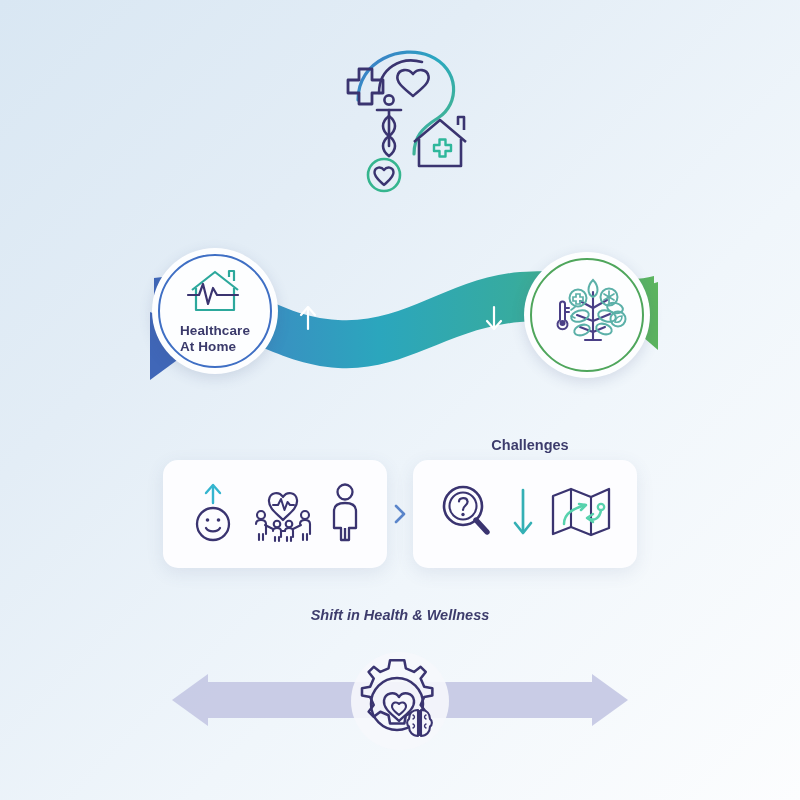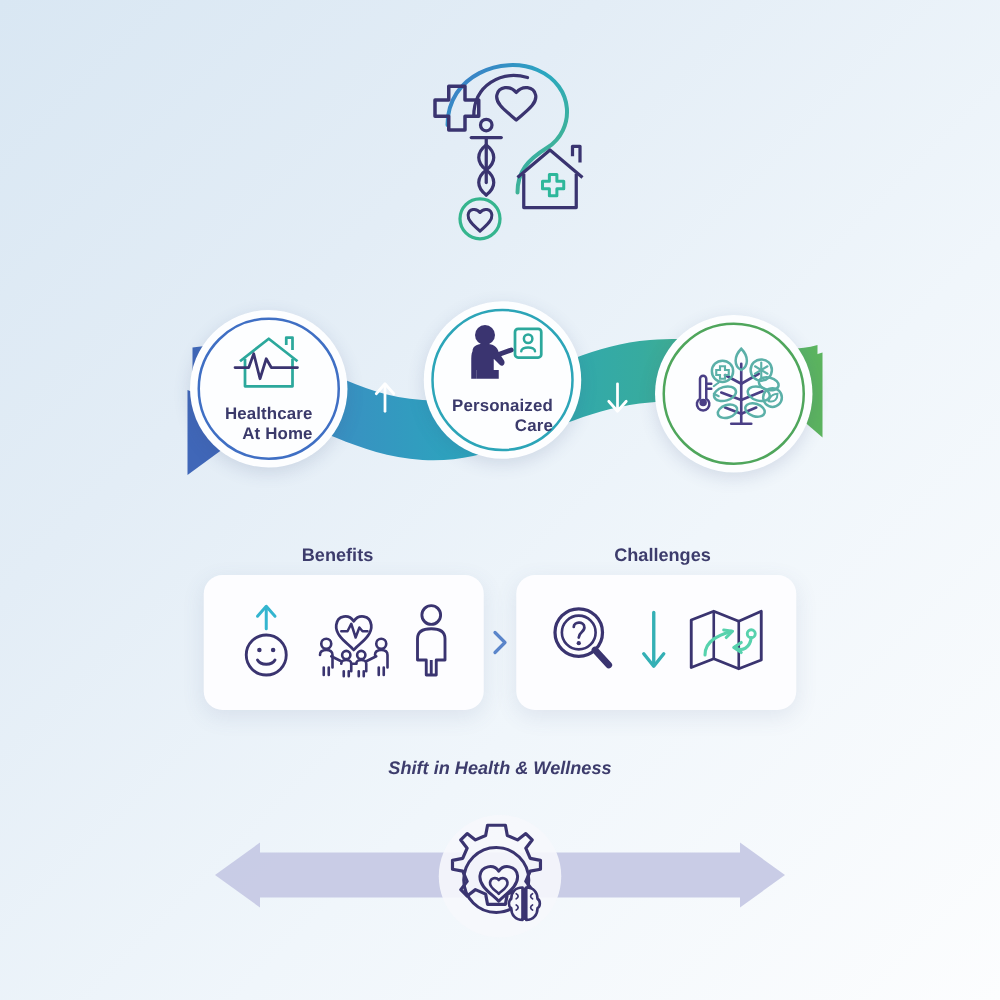--- a/index.html
+++ b/index.html
@@ -28,21 +28,21 @@
   .node .halo {
     position:absolute; inset:0; border-radius:50%;
     box-shadow:0 4px 14px rgba(60,80,130,.16);
   }
   .node .ring { position:absolute; border-radius:50%; }
   .node-inner { position:relative; z-index:3; display:flex;
     flex-direction:column; align-items:center; justify-content:center;
     width:100%; height:100%; }
   .node-label {
     font-size:13.5px; font-weight:700; color:#3b3a6b;
-    text-align:right; line-height:1.18; letter-spacing:.1px;
+    text-align:left; line-height:1.18; letter-spacing:.1px;
     margin-top:5px; white-space:pre-line;
   }
   #node-home  { left:152px; top:248px; width:126px; height:126px; }
   #node-care  { left:339px; top:241px; width:126px; height:126px; }
   #node-well  { left:524px; top:252px; width:126px; height:126px; }
   #node-home  .ring { inset:6px; border:2.5px solid #3f6fc4; }
   #node-care  .ring { inset:6px; border:2.5px solid #2ca5b8; }
   #node-well  .ring { inset:6px; border:2.5px solid #4fa65c; }
 
   .flow-arrow { position:absolute; width:34px; height:40px; z-index:4; }
@@ -156,42 +156,20 @@
             <path d="M45 9 V3 h5 v10"></path>
           </g>
           <path d="M4 27 h11 l4 -11 l5 20 l5 -16 l4 7 h21" fill="none" stroke="#3a3470" stroke-width="2.2" stroke-linecap="round" stroke-linejoin="round"></path>
         </svg>
       </span>
       <div class="node-label">Healthcare
 At Home</div>
     </div>
   </div>
 
-  <div class="node" id="node-care">
-    <div class="halo"></div>
-    <div class="ring"></div>
-    <div class="node-inner">
-      <span>
-        <svg viewBox="0 0 66 48" width="66" height="48">
-
-          <circle cx="19" cy="9" r="8" fill="#3a3470"></circle>
-          <path d="M9 22 C9 17 14 16 19 16 C25 16 29 18 30 23 L34 29 C36 32 33 35 31 33 L26 28 L26 37
-                   L12 37 L12 44 L8 44 L8 30 C8 27 8 24 9 22 Z" fill="#3a3470"></path>
-          <path d="M12 37 L30 37 L30 44 L12 44 Z" fill="#3a3470"></path>
-          <path d="M26 26 L40 21" stroke="#3a3470" stroke-width="4" stroke-linecap="round"></path>
-
-          <rect x="43" y="4" width="21" height="23" rx="2.5" fill="none" stroke="#2ca89c" stroke-width="2.2"></rect>
-          <circle cx="53.5" cy="12" r="3.4" fill="none" stroke="#2ca89c" stroke-width="2"></circle>
-          <path d="M48 22 C48 18 59 18 59 22" fill="none" stroke="#2ca89c" stroke-width="2" stroke-linecap="round"></path>
-        </svg>
-      </span>
-      <div class="node-label">Personaized
-Care</div>
-    </div>
-  </div>
 
   <div class="node" id="node-well">
     <div class="halo"></div>
     <div class="ring"></div>
     <div class="node-inner">
       <span>
         <svg viewBox="0 0 80 74" width="80" height="74">
 
           <g stroke="#4a3f86" stroke-width="2.1" fill="none" stroke-linecap="round">
             <line x1="46" y1="18" x2="46" y2="66"></line>
@@ -253,21 +231,20 @@
   </div>
   <div class="flow-arrow" id="arrow-down">
     <svg viewBox="0 0 34 40" width="34" height="40">
       <g stroke="#ffffff" stroke-width="2.2" fill="none" stroke-linecap="round" stroke-linejoin="round">
         <line x1="17" y1="9" x2="17" y2="30"></line>
         <path d="M10 23 L17 31 L24 23"></path>
       </g>
     </svg>
   </div>
 
-  <div class="sec-title" id="title-benefits">Benefits</div>
   <div class="sec-title" id="title-challenges">Challenges</div>
 
   <div class="pcard" id="card-benefits">
     <span>
       <svg viewBox="0 0 50 62" width="50" height="62">
         <g stroke="#34b5cf" stroke-width="2.4" fill="none" stroke-linecap="round" stroke-linejoin="round">
           <line x1="25" y1="22" x2="25" y2="5"></line>
           <path d="M18 12 L25 4 L32 12"></path>
         </g>
         <circle cx="25" cy="43" r="16" fill="none" stroke="#3a3470" stroke-width="2.3"></circle>

